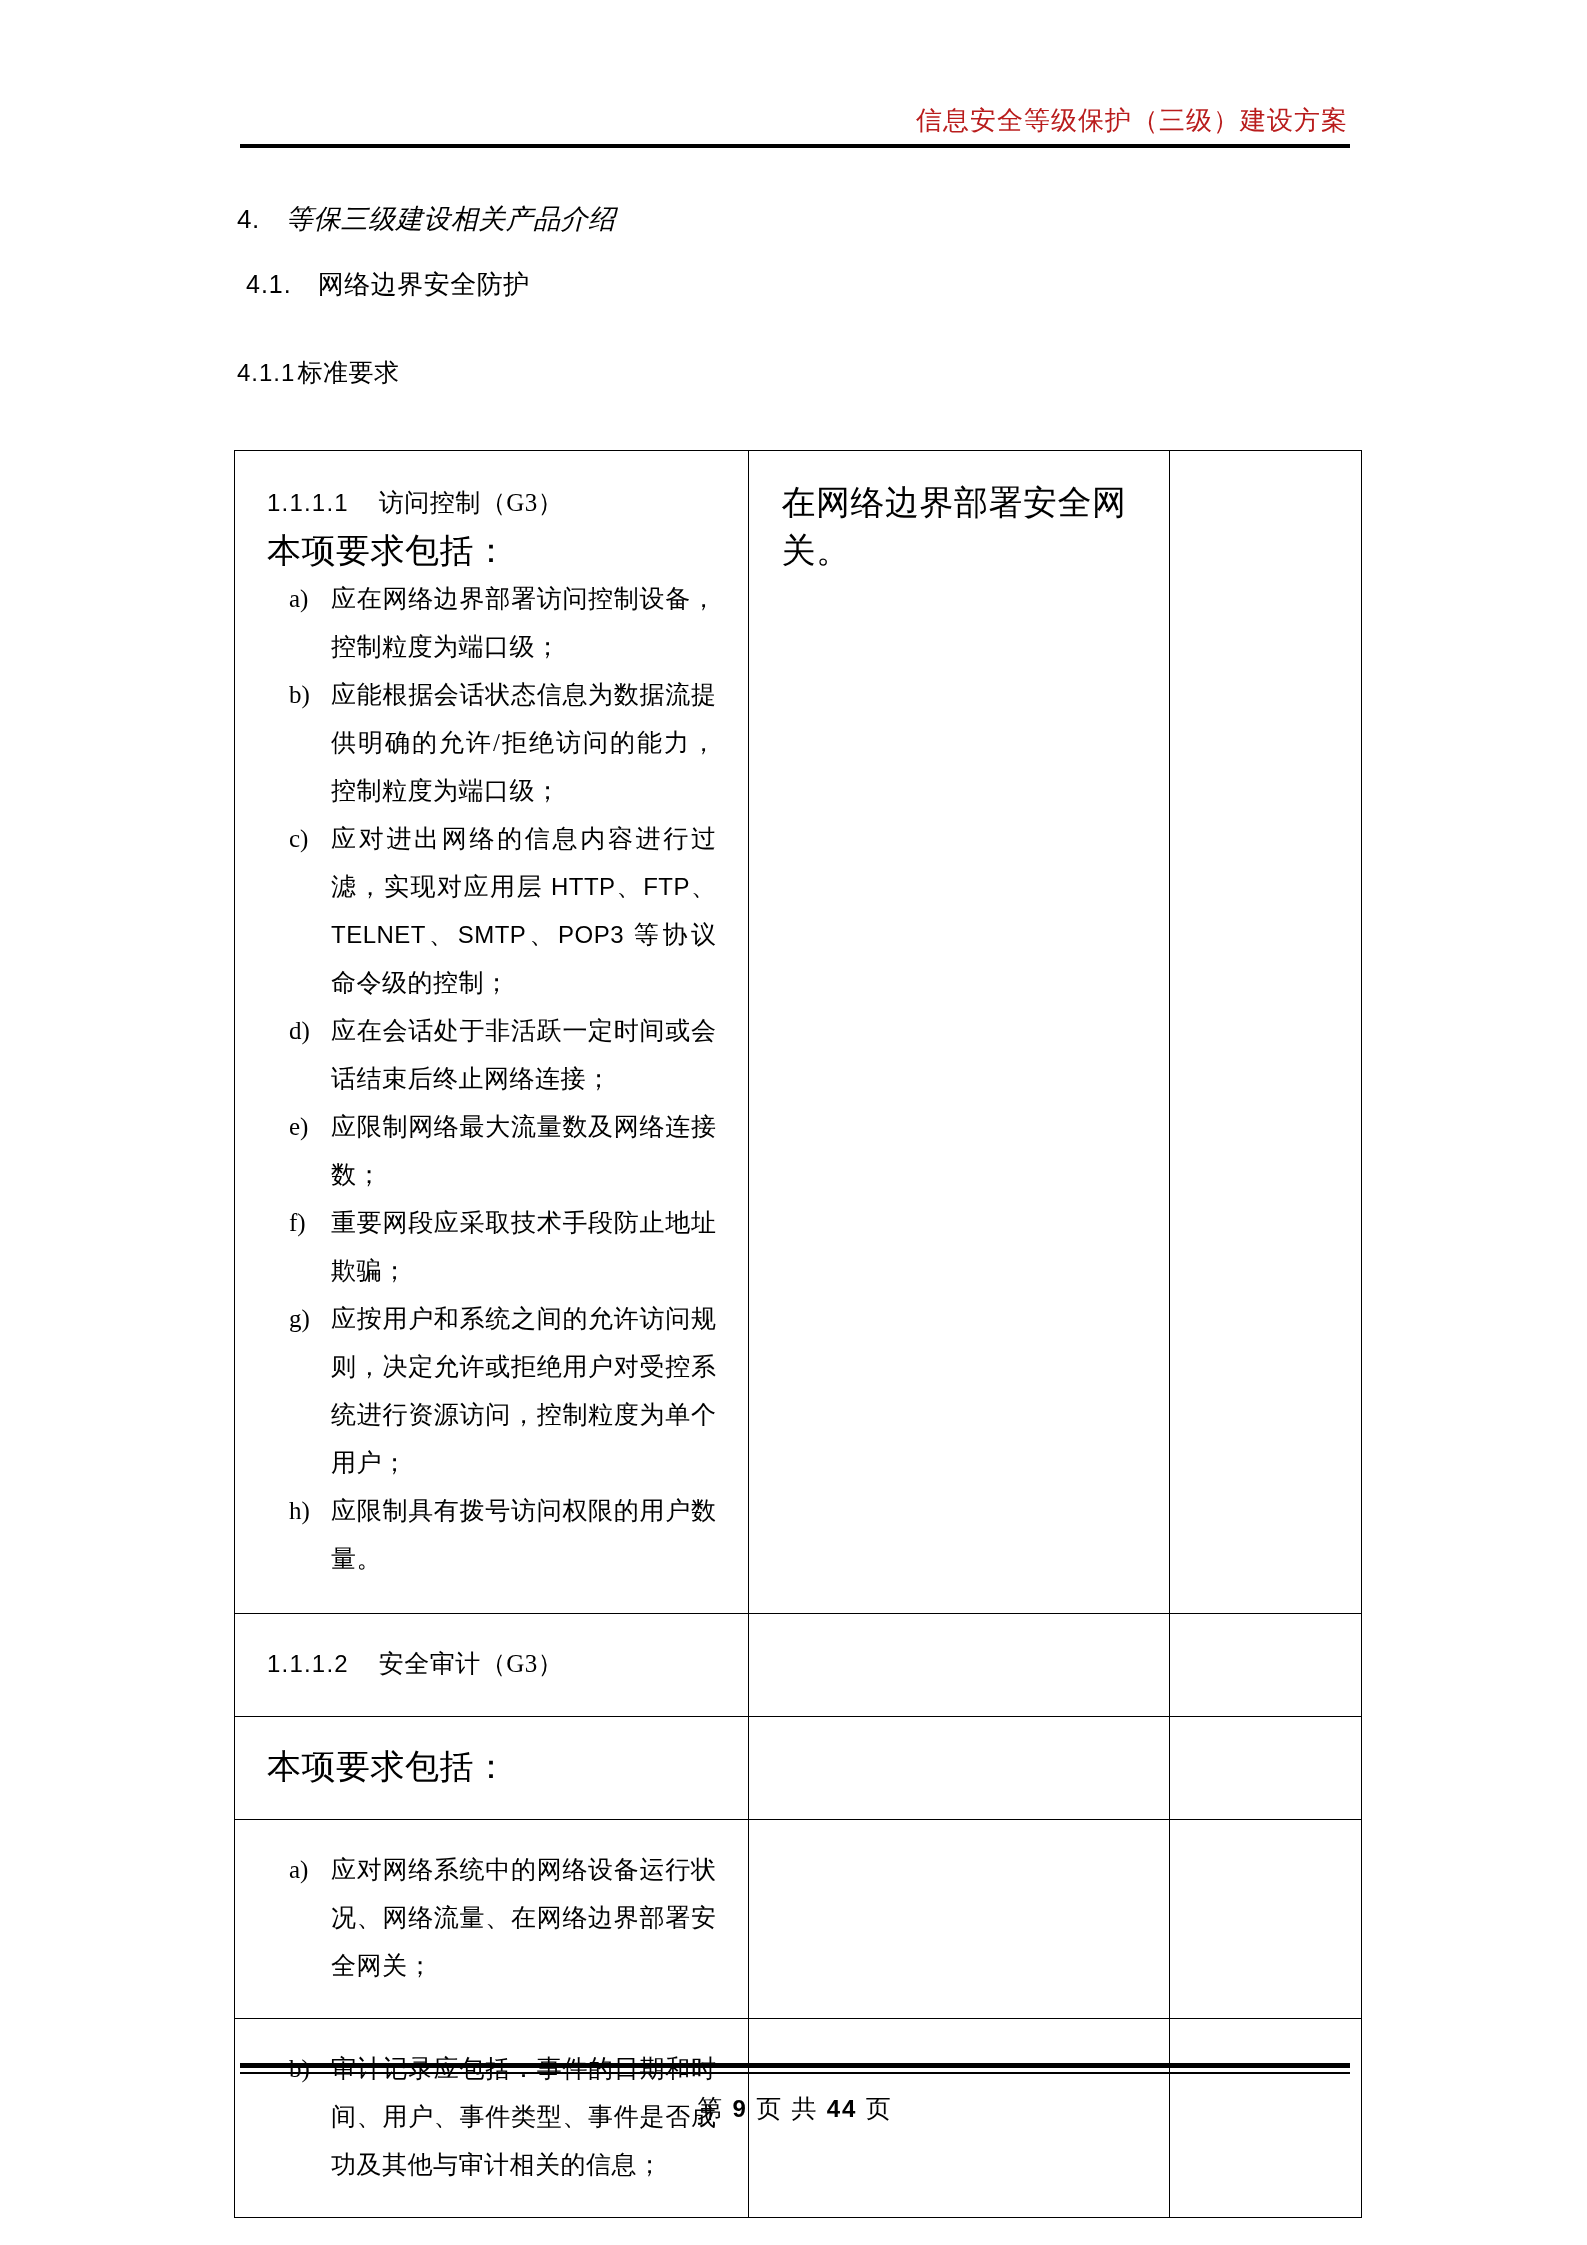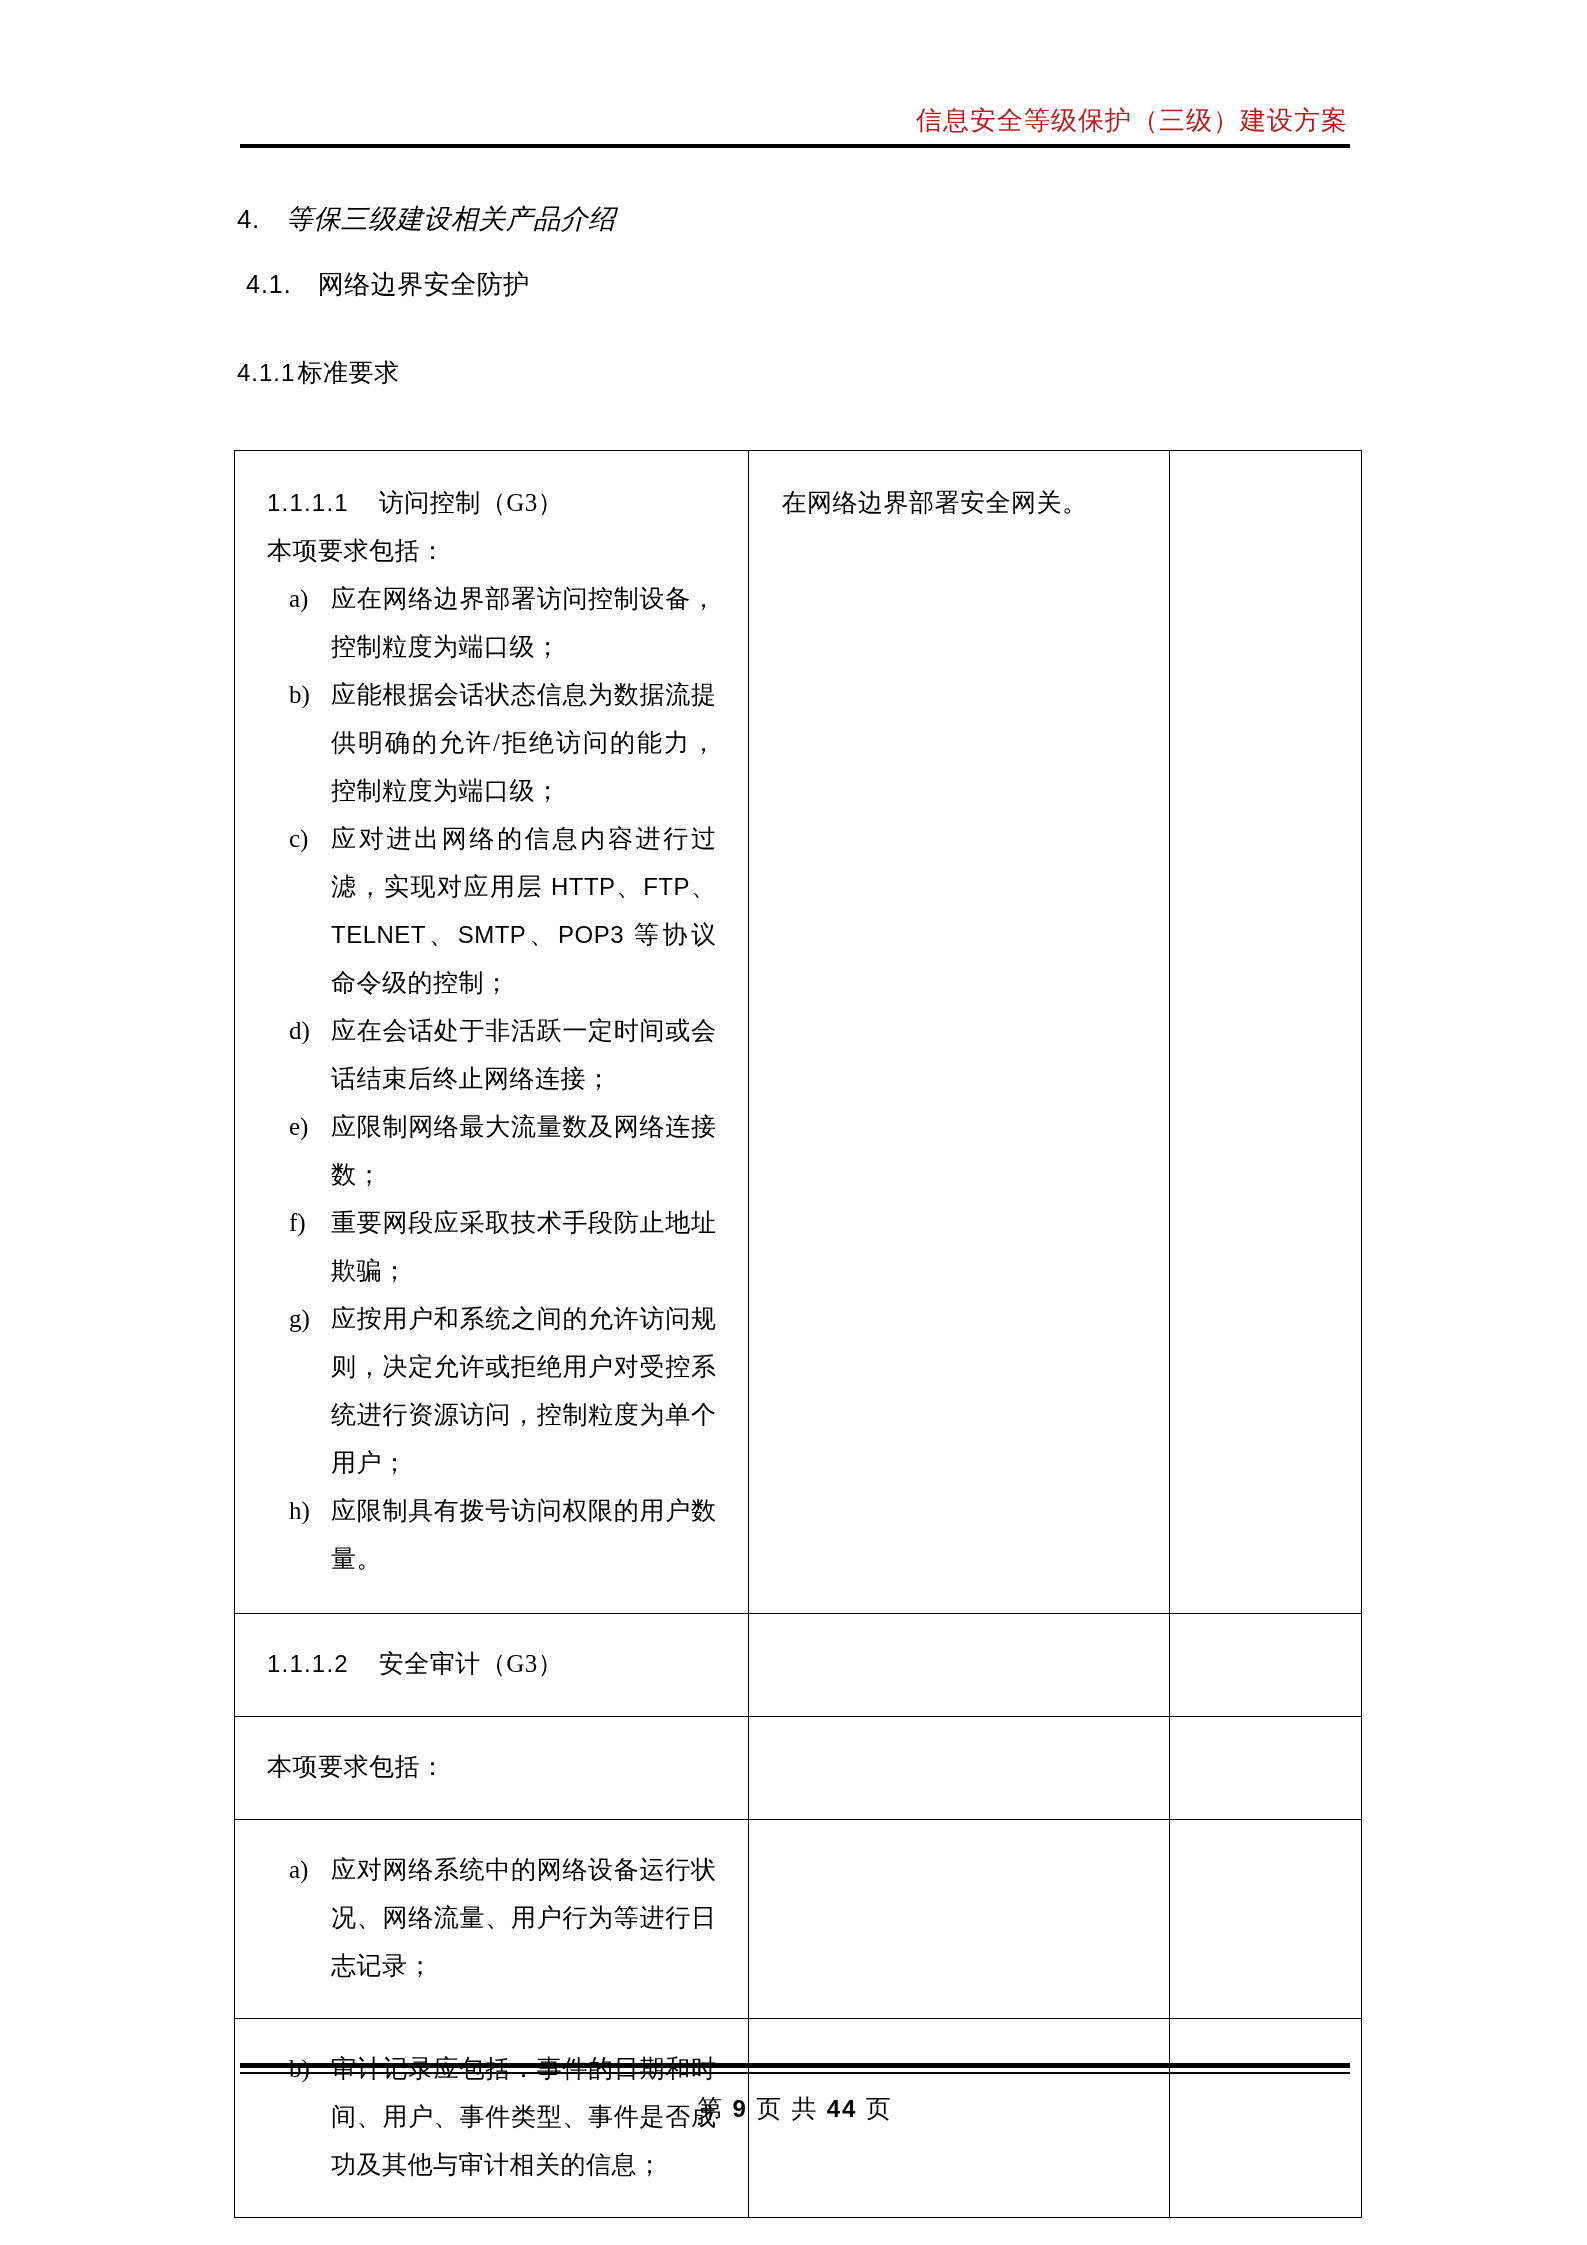--- a/index.html
+++ b/index.html
@@ -114,21 +114,21 @@
     white-space: nowrap;
   }
   .cell-line .sec-num {
     font-family: "Liberation Sans", sans-serif;
     font-size: 24px;
     letter-spacing: 1.2px;
   }
   .cell-line .sec-txt { margin-left: 30px; }
 
   .cell-plain {
-    font-size: 25px;
+    font-size: 34px;
     line-height: 48px;
     letter-spacing: 0.5px;
   }
 
   
   .item-row {
     display: flex;
     align-items: flex-start;
     font-size: 25px;
     line-height: 48px;
@@ -308,21 +308,21 @@
             <div class="cell-plain"></div>
           </div>
         </td>
       </tr>
 
       <tr>
         <td>
           <div class="cell-pad-tight">
             <div class="item-row">
               <span class="item-marker">a)</span>
-              <span class="item-body">应对网络系统中的网络设备运行状况、网络流量、用户行为等进行日志记录；</span>
+              <span class="item-body">应对网络系统中的网络设备运行状况、网络流量、在网络边界部署安全网关；</span>
             </div>
           </div>
         </td>
         <td>
           <div class="cell-pad-tight">
             <div class="cell-plain"></div>
           </div>
         </td>
         <td>
           <div class="cell-pad-tight">

